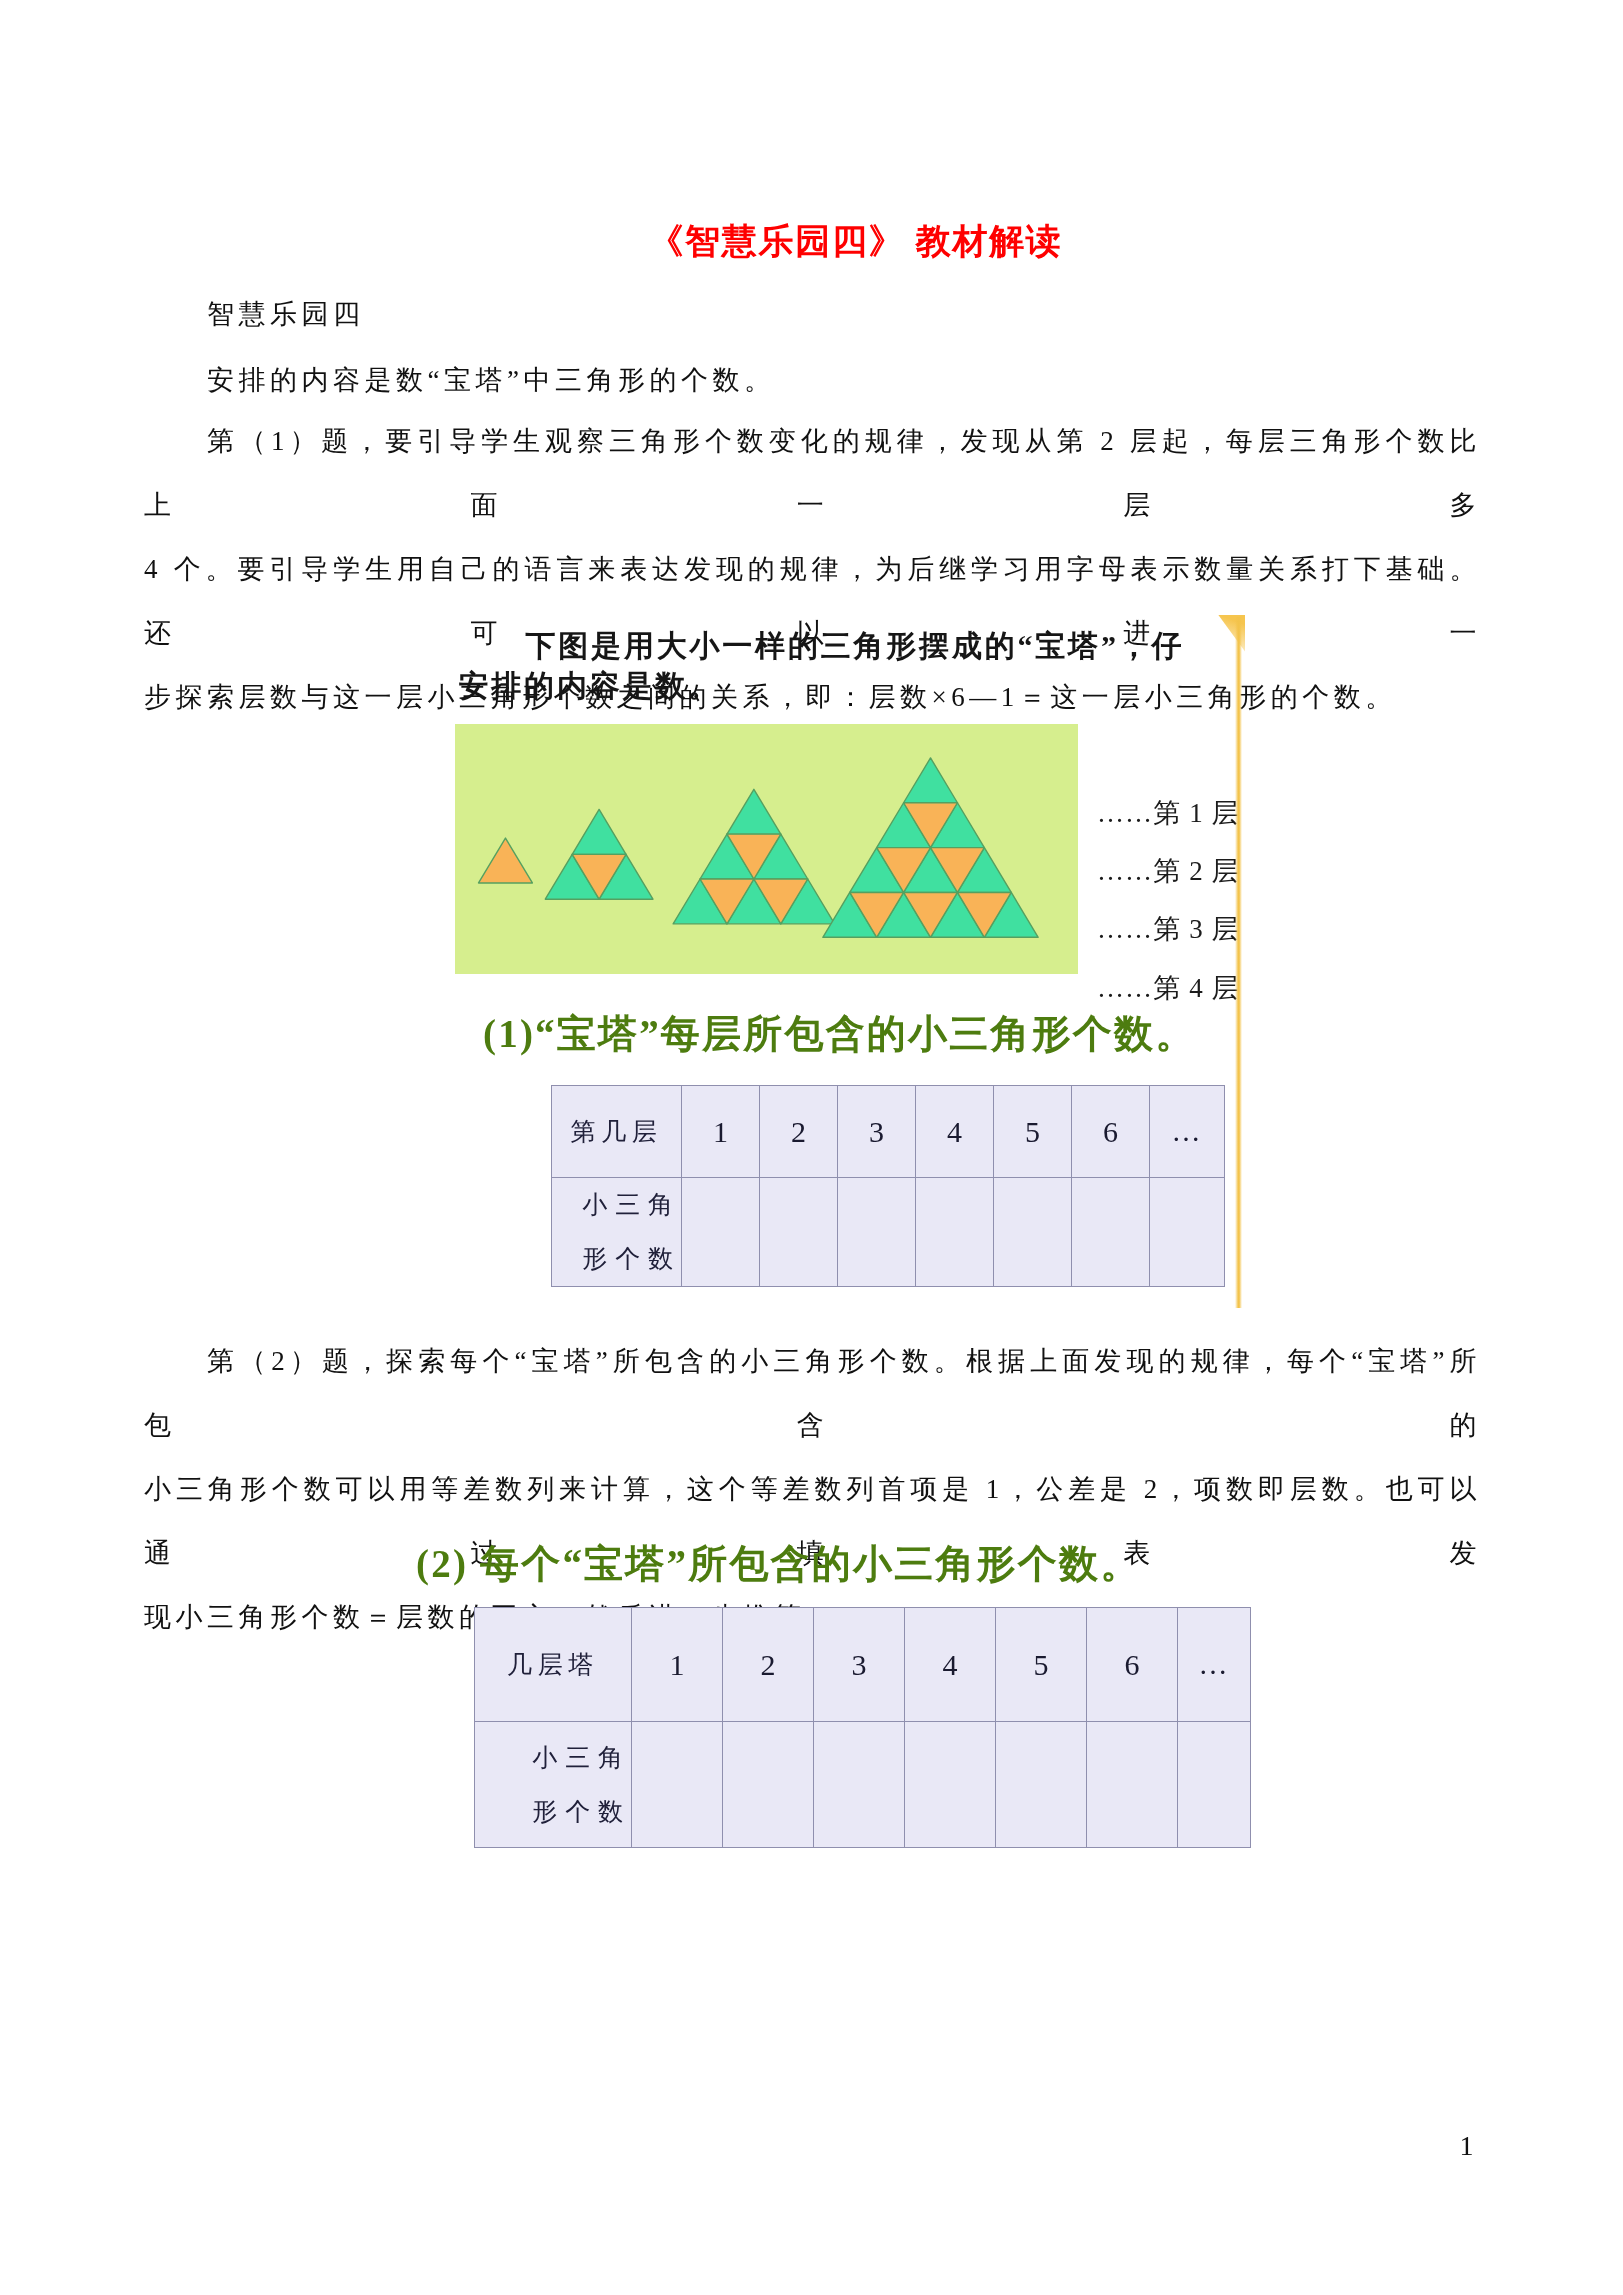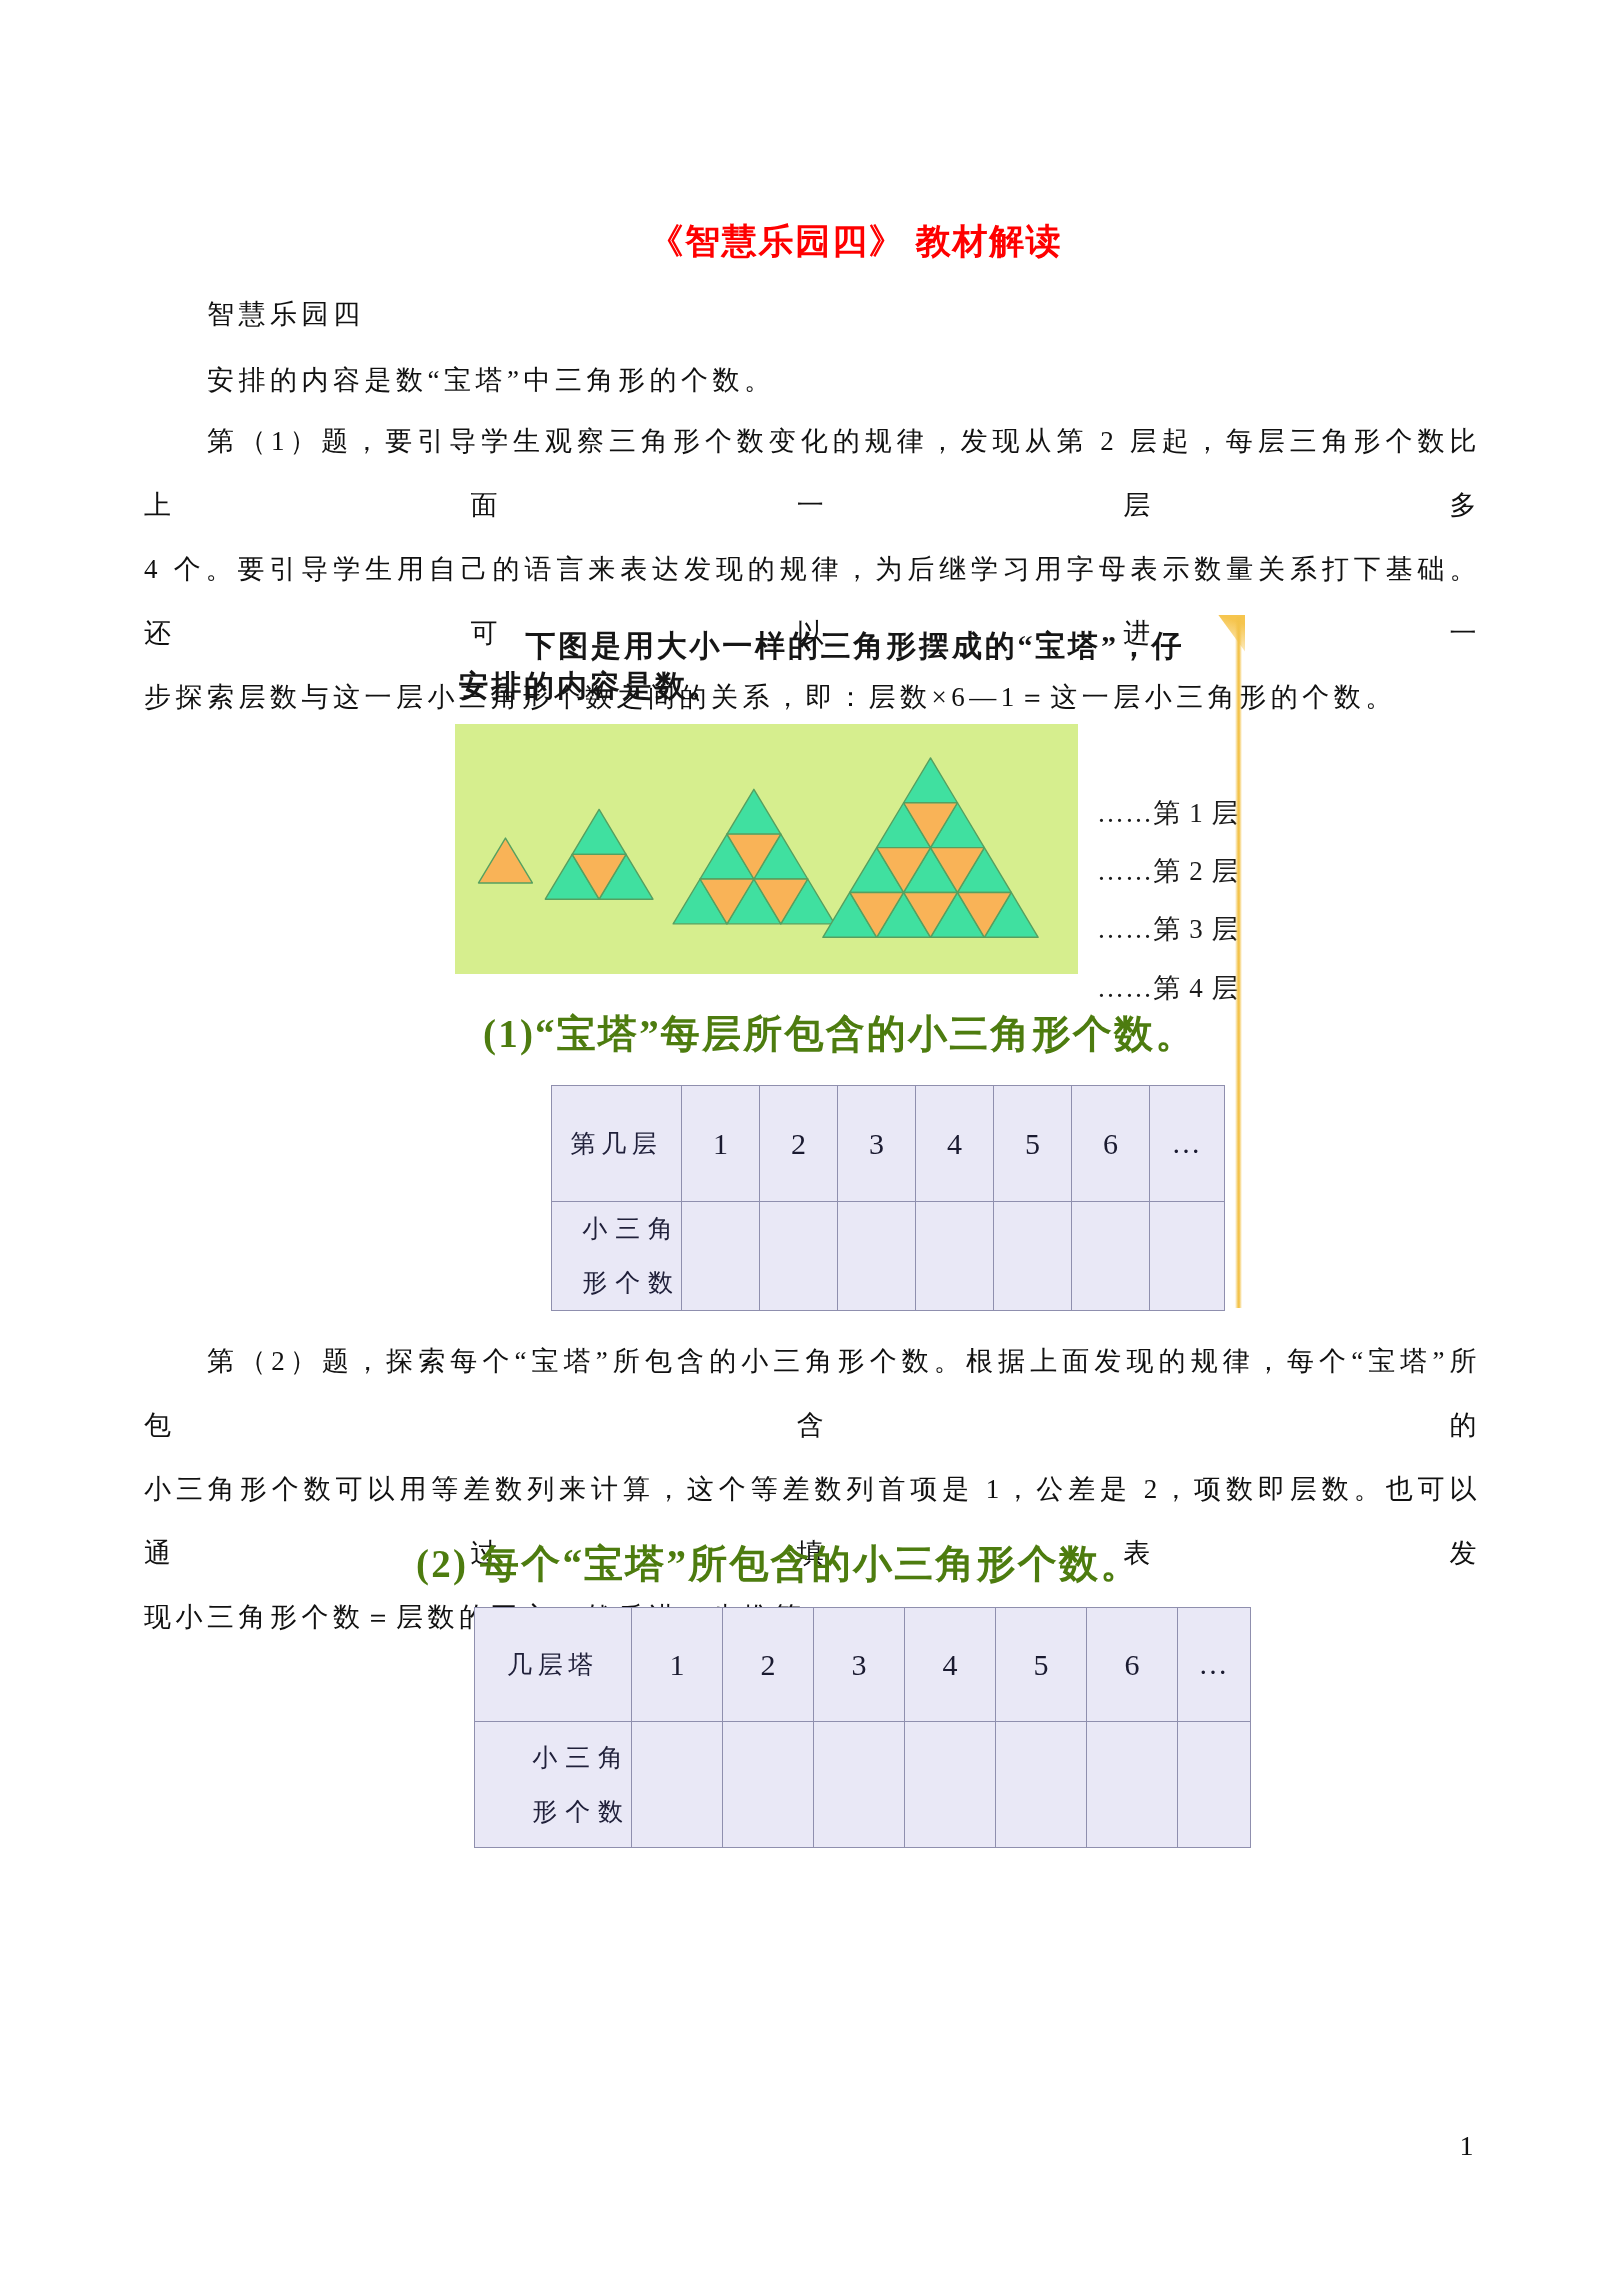--- a/index.html
+++ b/index.html
@@ -143,21 +143,21 @@
         <col style="width: 130px;">
         <col style="width: 78px;">
         <col style="width: 78px;">
         <col style="width: 78px;">
         <col style="width: 78px;">
         <col style="width: 78px;">
         <col style="width: 78px;">
         <col style="width: 75px;">
       </colgroup>
       <tbody>
-        <tr style="height: 116px; border-radius: 31px;">
+        <tr style="height: 92px; border-radius: 31px;">
           <td class="hl" style="background: rgb(233, 232, 246); border-color: rgb(143, 143, 174);">第几层</td>
           <td class="num" style="background: rgb(233, 232, 246); border-color: rgb(143, 143, 174);">1</td>
           <td class="num" style="background: rgb(233, 232, 246); border-color: rgb(143, 143, 174);">2</td>
           <td class="num" style="background: rgb(233, 232, 246); border-color: rgb(143, 143, 174);">3</td>
           <td class="num" style="background: rgb(233, 232, 246); border-color: rgb(143, 143, 174);">4</td>
           <td class="num" style="background: rgb(233, 232, 246); border-color: rgb(143, 143, 174);">5</td>
           <td class="num" style="background: rgb(233, 232, 246); border-color: rgb(143, 143, 174);">6</td>
           <td class="dots" style="background: rgb(233, 232, 246); border-color: rgb(143, 143, 174);">…</td>
         </tr>
         <tr style="height: 109px;">

